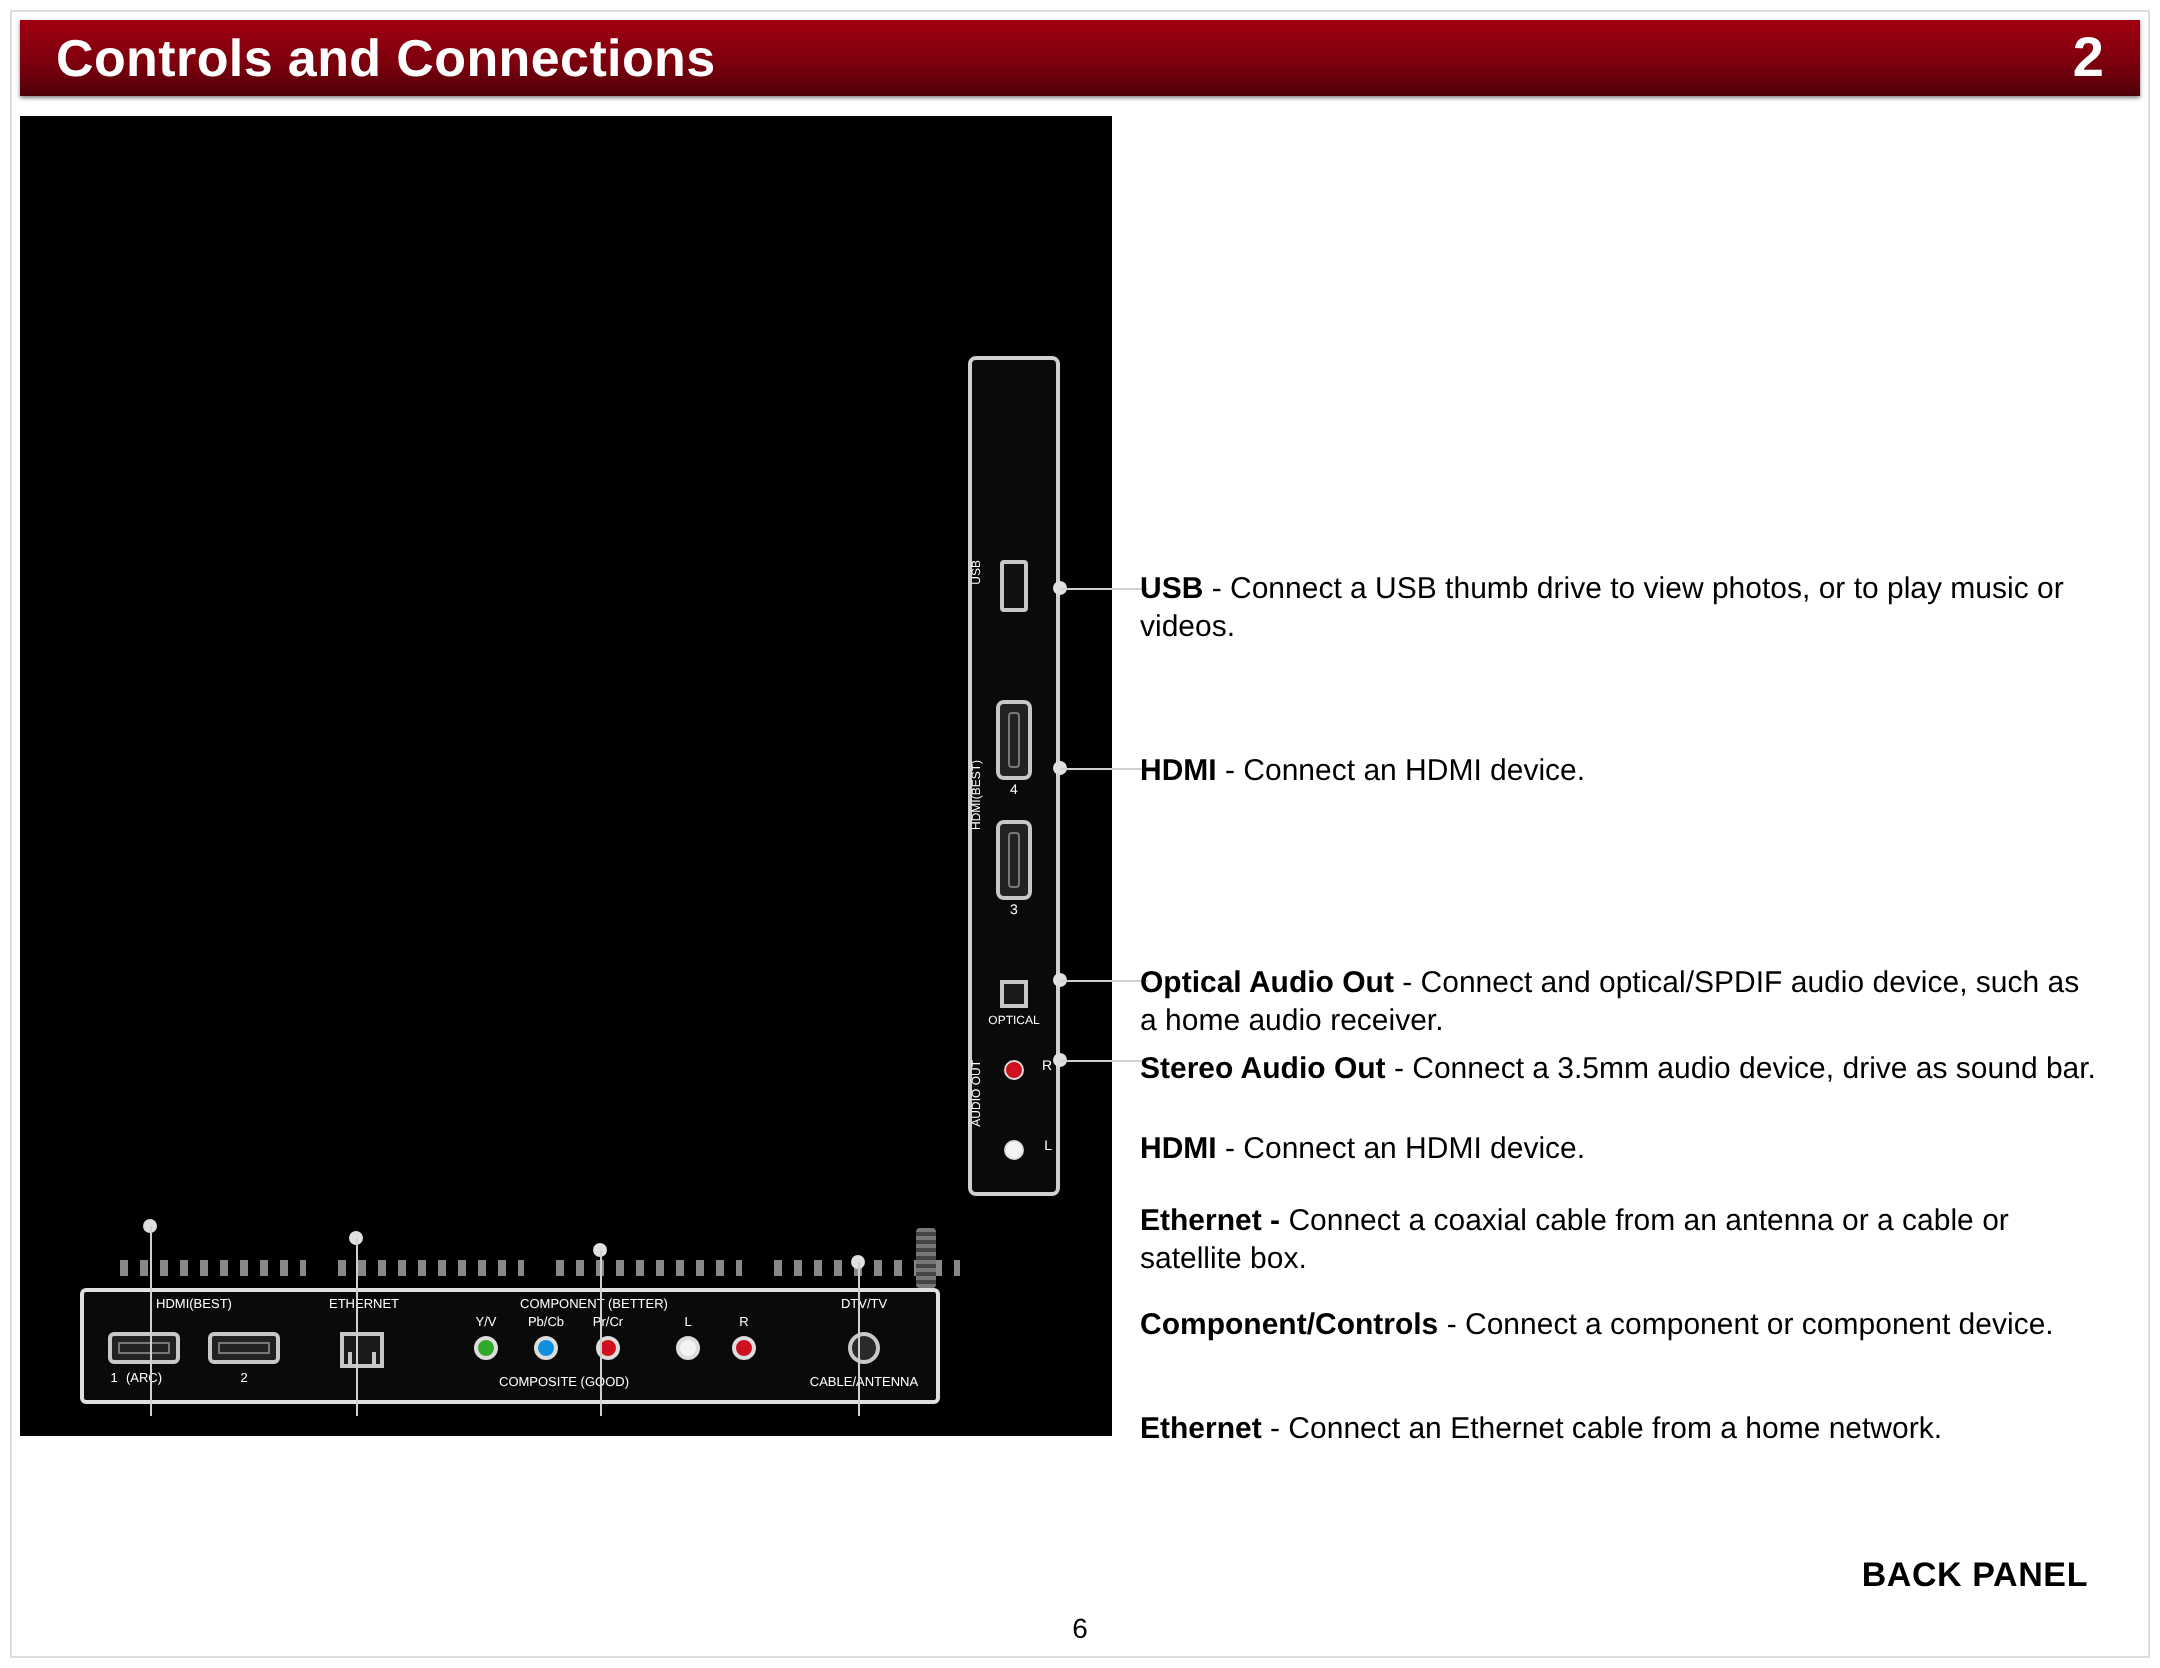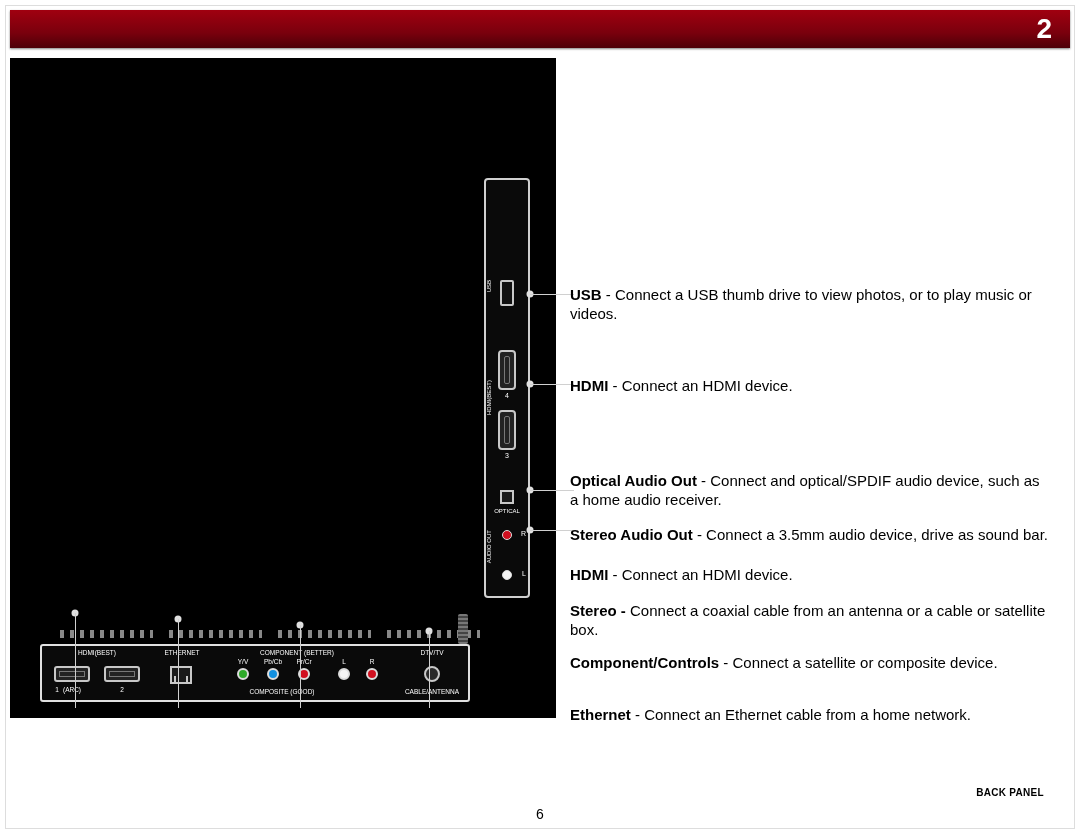--- a/index.html
+++ b/index.html
@@ -205,38 +205,39 @@
     font-size: 15px;
     line-height: 1.25;
   }
   .desc b { font-weight: 700; }
 
   .footer-label {
     position: absolute;
     right: 36px;
     bottom: 36px;
     font-weight: 700;
-    font-size: 10px;
+    font-size: 17px;
     letter-spacing: .3px;
   }
   .page-num {
     position: absolute;
     left: 50%;
     bottom: 12px;
     transform: translateX(-50%);
     font-size: 14px;
   }
   .outer { position: absolute; inset: 5px; border: 1px solid #ddd; pointer-events: none; }
 </style>
 </head>
 <body>
 
 <div class="outer"></div>
 
 <div class="header">
+  <h1>Controls and Connections</h1>
   <div class="chapnum">2</div>
 </div>
 
 <div class="illust">
 
   <div class="side-panel">
     <span class="side-vtext" style="top:100px">USB</span>
     <div class="usb-slot"></div>
 
     <span class="side-vtext" style="top:200px">HDMI(BEST)</span>
@@ -312,21 +313,21 @@
   <div class="lead-v" style="left:419px;top:573px;height:77px"></div>
 </div>
 
 <div class="lead-h" style="left:530px;top:294px;width:44px"></div>
 <div class="lead-h" style="left:530px;top:384px;width:44px"></div>
 <div class="lead-h" style="left:530px;top:490px;width:44px"></div>
 <div class="lead-h" style="left:530px;top:530px;width:44px"></div>
 
 <div class="desc" style="top:286px"><b>USB</b><span> - Connect a USB thumb drive to view photos, or to play music or videos.</span></div>
 <div class="desc" style="top:377px"><b>HDMI</b><span> - Connect an HDMI device.</span></div>
-<div class="desc" style="top:472px"><b>Optical Audio Out</b><span> - Connect and optical/SPDIF audio device, such as a home audio receiver.</span></div>
+<div class="desc" style="top:483px"><b>Optical Audio Out</b><span> - Connect and optical/SPDIF audio device, such as a home audio receiver.</span></div>
 <div class="desc" style="top:526px"><b>Stereo Audio Out</b><span> - Connect a 3.5mm audio device, drive as sound bar.</span></div>
 <div class="desc" style="top:566px"><b>HDMI</b><span> - Connect an HDMI device.</span></div>
-<div class="desc" style="top:602px"><b>Stereo - </b><span>Connect a coaxial cable from an antenna or a cable or satellite box.</span></div>
-<div class="desc" style="top:654px"><b>Component/Controls</b><span> - Connect a satellite or composite device.</span></div>
+<div class="desc" style="top:602px"><b>Ethernet - </b><span>Connect a coaxial cable from an antenna or a cable or satellite box.</span></div>
+<div class="desc" style="top:654px"><b>Component/Controls</b><span> - Connect a component or component device.</span></div>
 <div class="desc" style="top:706px"><b>Ethernet</b><span> - Connect an Ethernet cable from a home network.</span></div>
 
 <div class="footer-label">BACK PANEL</div>
 <div class="page-num">6</div>
 
 </body></html>

